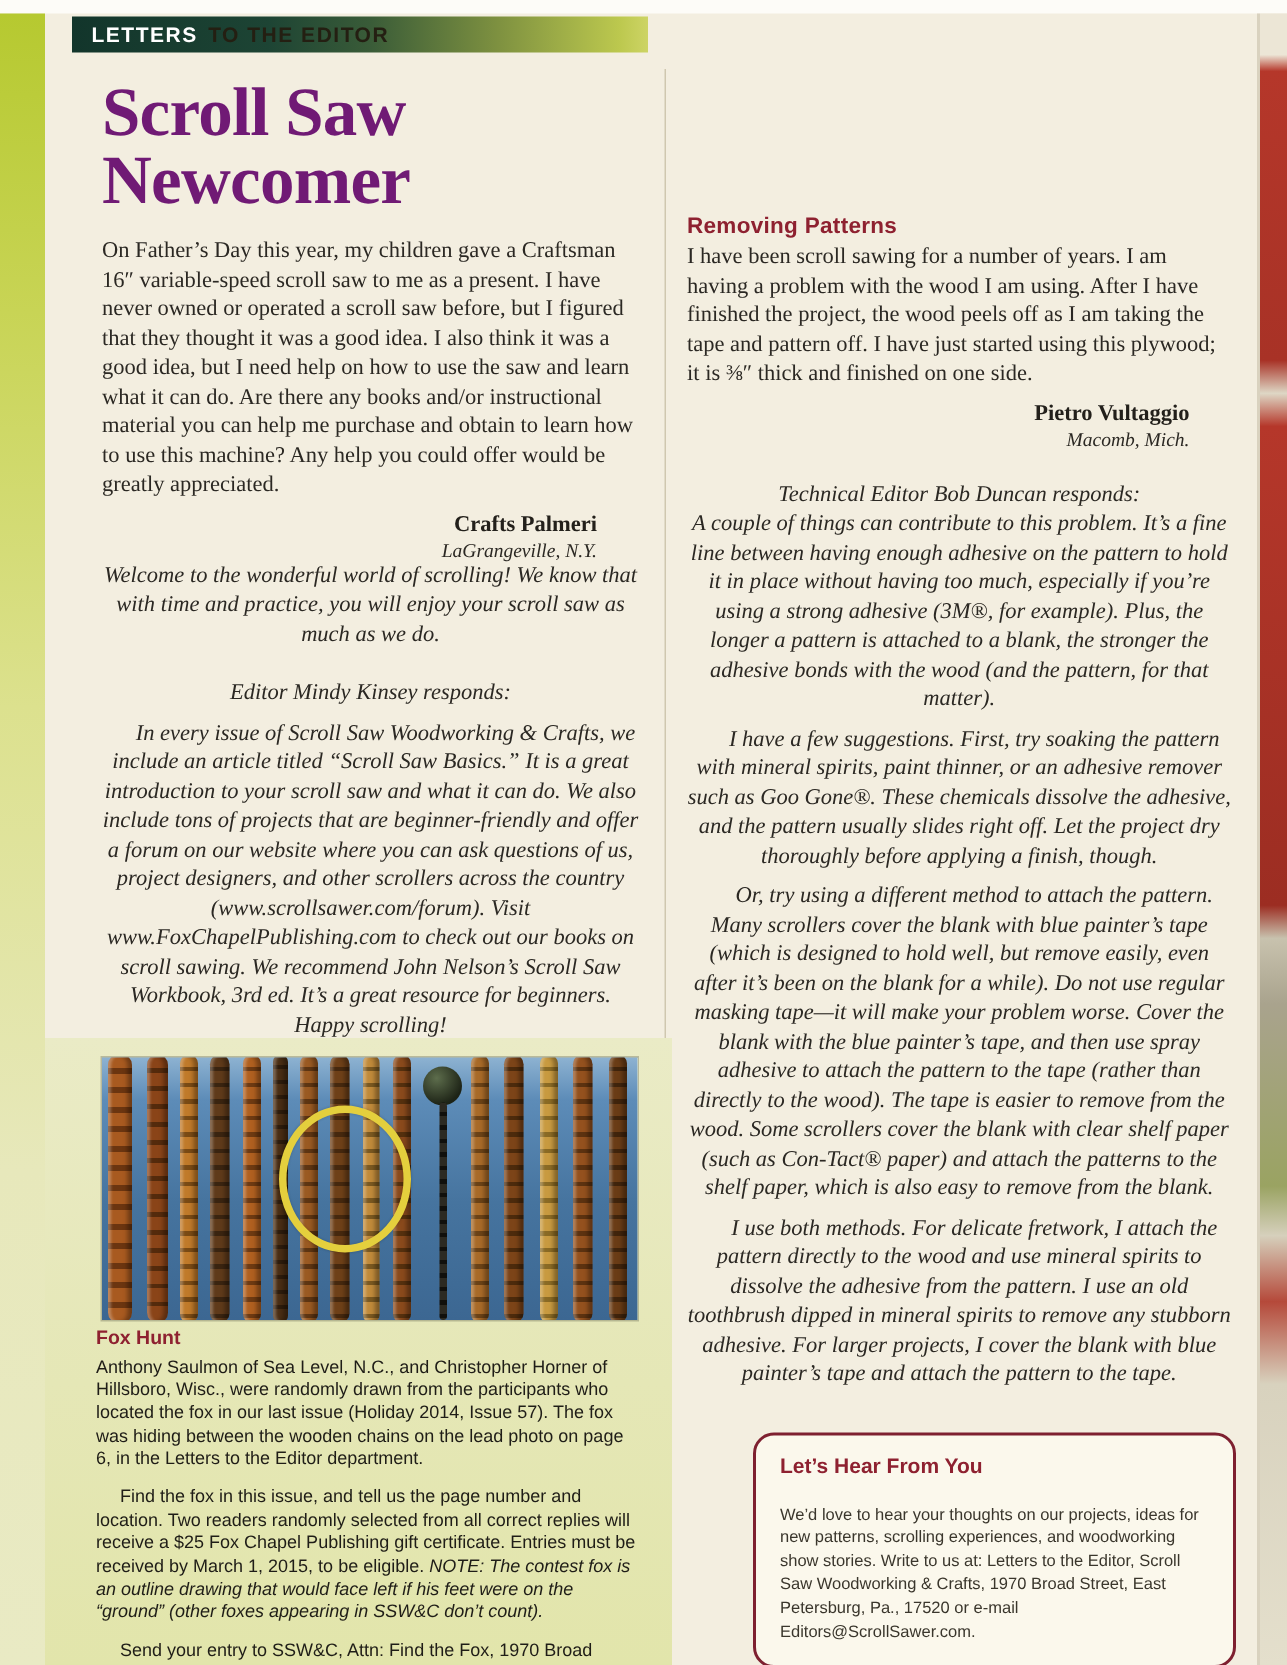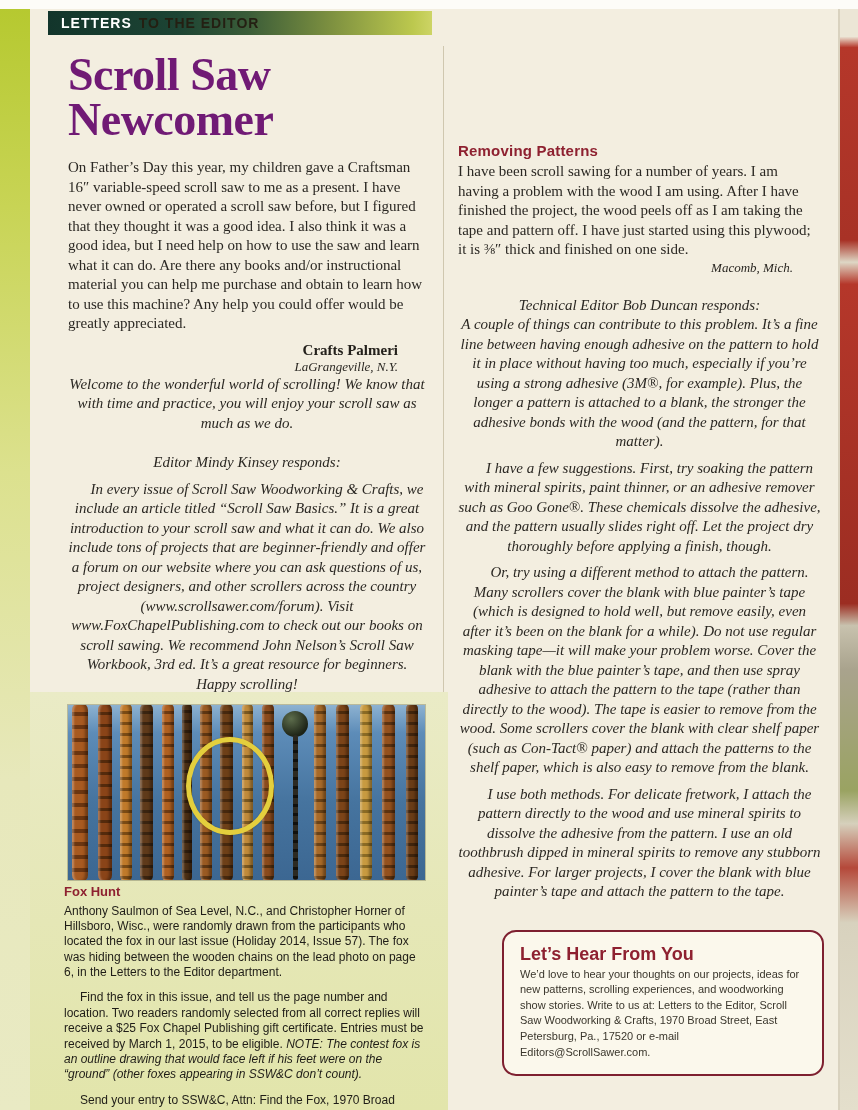--- a/index.html
+++ b/index.html
@@ -63,21 +63,21 @@
   .fox-title{font-family:"Liberation Sans",sans-serif;font-weight:700;font-size:13px;color:#8e2130;margin:0 0 3px 0;}
   .fox-content p{margin:0 0 0 0;}
   .fox-content .fgap{margin-top:10px;text-indent:16px;}
 
   
   .col-right{position:absolute;left:458px;top:142px;width:363px;}
   .red-heading{font-family:"Liberation Sans",sans-serif;font-weight:700;font-size:15px;color:#8e2130;margin:0 0 3px 0;letter-spacing:.2px;}
 
   
   .lh-box{margin:28px 0 0 44px;width:286px;border:2px solid #7e2030;border-radius:14px;background:#fbf8ec;padding:12px 16px 14px 16px;}
-  .lh-title{font-family:"Liberation Sans",sans-serif;font-weight:700;font-size:18px;color:#8e2130;margin:0 0 2px 0;}
+  .lh-title{font-family:"Liberation Sans",sans-serif;font-weight:700;font-size:14px;color:#8e2130;margin:0 0 18px 0;}
   .lh-body{font-family:"Liberation Sans",sans-serif;font-size:11px;line-height:1.42;color:#3a362c;}
 </style>
 </head>
 <body>
 
 <div id="page">
 
   <div class="top-strip"></div>
 
   <div class="header-bar">
@@ -131,20 +131,21 @@
     <h2 class="fox-title">Fox Hunt</h2>
     <p>Anthony Saulmon of Sea Level, N.C., and Christopher Horner of Hillsboro, Wisc., were randomly drawn from the participants who located the fox in our last issue (Holiday 2014, Issue 57). The fox was hiding between the wooden chains on the lead photo on page 6, in the Letters to the Editor department.</p>
     <p class="fgap"><span>Find the fox in this issue, and tell us the page number and location. Two readers randomly selected from all correct replies will receive a $25 Fox Chapel Publishing gift certificate. Entries must be received by March 1, 2015, to be eligible. </span><span class="it">NOTE: The contest fox is an outline drawing that would face left if his feet were on the “ground” (other foxes appearing in SSW&amp;C don’t count).</span></p>
     <p class="fgap">Send your entry to SSW&amp;C, Attn: Find the Fox, 1970 Broad Street, East Petersburg, Pa., 17520, or enter online at www.ScrollSawer.com.</p>
   </div>
 
   <div class="col-right">
     <h2 class="red-heading">Removing Patterns</h2>
     <p class="serif">I have been scroll sawing for a number of years. I am having a problem with the wood I am using. After I have finished the project, the wood peels off as I am taking the tape and pattern off. I have just started using this plywood; it is ⅜″ thick and finished on one side.</p>
     <div class="sig">
+      <div class="sig-name">Pietro Vultaggio</div>
       <div class="sig-loc">Macomb, Mich.</div>
     </div>
     <p class="serif it resp-intro">Technical Editor Bob Duncan responds:</p>
     <p class="serif it">A couple of things can contribute to this problem. It’s a fine line between having enough adhesive on the pattern to hold it in place without having too much, especially if you’re using a strong adhesive (3M®, for example). Plus, the longer a pattern is attached to a blank, the stronger the adhesive bonds with the wood (and the pattern, for that matter).</p>
     <p class="serif it indent gap">I have a few suggestions. First, try soaking the pattern with mineral spirits, paint thinner, or an adhesive remover such as Goo Gone®. These chemicals dissolve the adhesive, and the pattern usually slides right off. Let the project dry thoroughly before applying a finish, though.</p>
     <p class="serif it indent gap">Or, try using a different method to attach the pattern. Many scrollers cover the blank with blue painter’s tape (which is designed to hold well, but remove easily, even after it’s been on the blank for a while). Do not use regular masking tape—it will make your problem worse. Cover the blank with the blue painter’s tape, and then use spray adhesive to attach the pattern to the tape (rather than directly to the wood). The tape is easier to remove from the wood. Some scrollers cover the blank with clear shelf paper (such as Con-Tact® paper) and attach the patterns to the shelf paper, which is also easy to remove from the blank.</p>
     <p class="serif it indent gap">I use both methods. For delicate fretwork, I attach the pattern directly to the wood and use mineral spirits to dissolve the adhesive from the pattern. I use an old toothbrush dipped in mineral spirits to remove any stubborn adhesive. For larger projects, I cover the blank with blue painter’s tape and attach the pattern to the tape.</p>
 
     <div class="lh-box">
       <h3 class="lh-title">Let’s Hear From You</h3>

